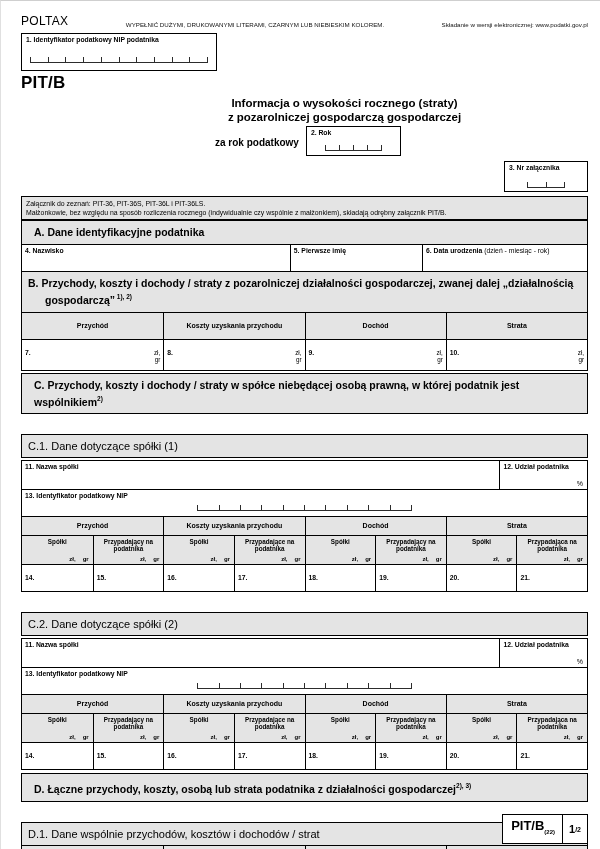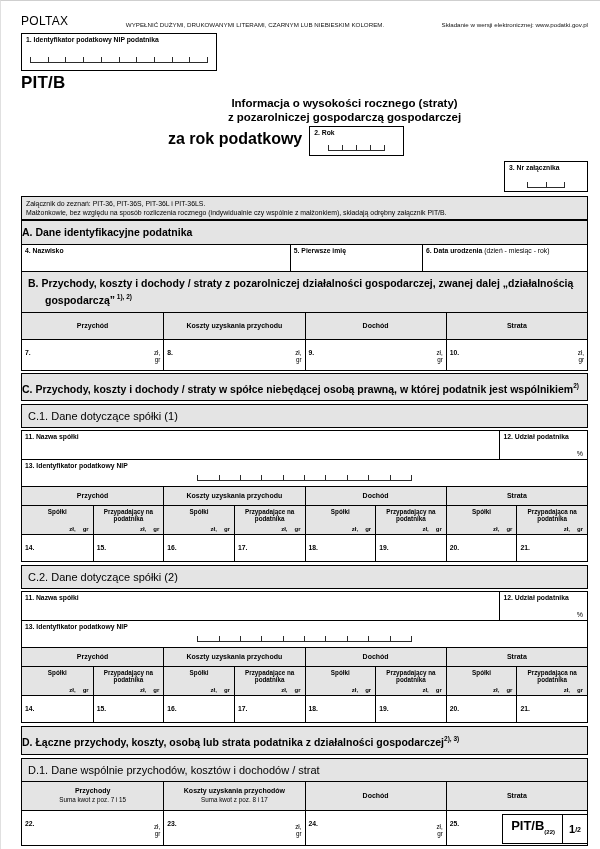--- a/index.html
+++ b/index.html
@@ -18,33 +18,33 @@
   .fbox .lbl{font-size:6.8px;font-weight:bold;line-height:8px;}
   .comb{display:flex;height:6px;}
   .comb i{flex:1;display:block;border-left:1px solid #2c2c2c;border-bottom:1px solid #2c2c2c;}
   .comb i:last-child{border-right:1px solid #2c2c2c;}
   .box-nip{margin-top:5px;width:196px;height:38px;}
   .box-nip .comb{margin:13px 4px 0 4px;}
   .formcode{font-size:17px;font-weight:bold;margin-top:2px;letter-spacing:.2px;}
   
   .titleblock{text-align:center;font-weight:bold;font-size:11.5px;line-height:14px;margin-top:3px;padding-left:80px;}
   .yearrow{display:flex;align-items:flex-end;margin-top:2px;margin-left:147px;}
-  .yearrow .yr-lbl{font-size:16px;font-weight:bold;padding-bottom:8px;}
+  .yearrow .yr-lbl{font-size:10px;font-weight:bold;padding-bottom:8px;margin-left:47px;}
   .box-rok{width:95px;height:30px;margin-left:7px;}
   .box-rok .comb{margin:8px 14px 0 14px;}
   .attachrow{display:flex;justify-content:flex-end;margin-top:5px;}
   .box-att{width:84px;height:31px;}
   .box-att .comb{margin:10px 18px 0 18px;}
   
   .notebar{margin-top:4px;border:1px solid #000;background:#e4e4e4;font-size:6.9px;line-height:9px;padding:2px 4px;}
   
-  .sec{border:1.5px solid #000;background:#e4e4e4;font-weight:bold;font-size:10.5px;line-height:13px;padding:5px 0;margin-top:-1px;}
+  .sec{border:1.5px solid #000;background:#e4e4e4;font-weight:bold;font-size:10.5px;line-height:13px;padding:5px 12px;margin-top:-1px;}
   .sec.hang{padding-left:23px;text-indent:-17px;}
   .sec sup{font-size:6.5px;font-weight:bold;}
-  .subsec{border:1px solid #000;background:#e4e4e4;font-size:11px;font-weight:normal;padding:5px 6px;margin-top:3px;}
+  .subsec{border:1px solid #000;background:#e4e4e4;font-size:11px;font-weight:normal;padding:5px 6px;margin-top:20px;}
   .gap2{margin-top:2px !important;}
   
   .grid{display:grid;border:1px solid #000;margin-top:-1px;box-sizing:border-box;background:#fff;}
   .grid>div{border-left:1px solid #000;box-sizing:border-box;position:relative;}
   .grid>div:first-child{border-left:none;}
   .cols4{grid-template-columns:repeat(4,1fr);}
   .cols8{grid-template-columns:repeat(8,1fr);}
   .idcols{grid-template-columns:47.4% 23.4% 29.2%;}
   .c11cols{grid-template-columns:84.5% 15.5%;}
   .d-idrow{height:28px;}

